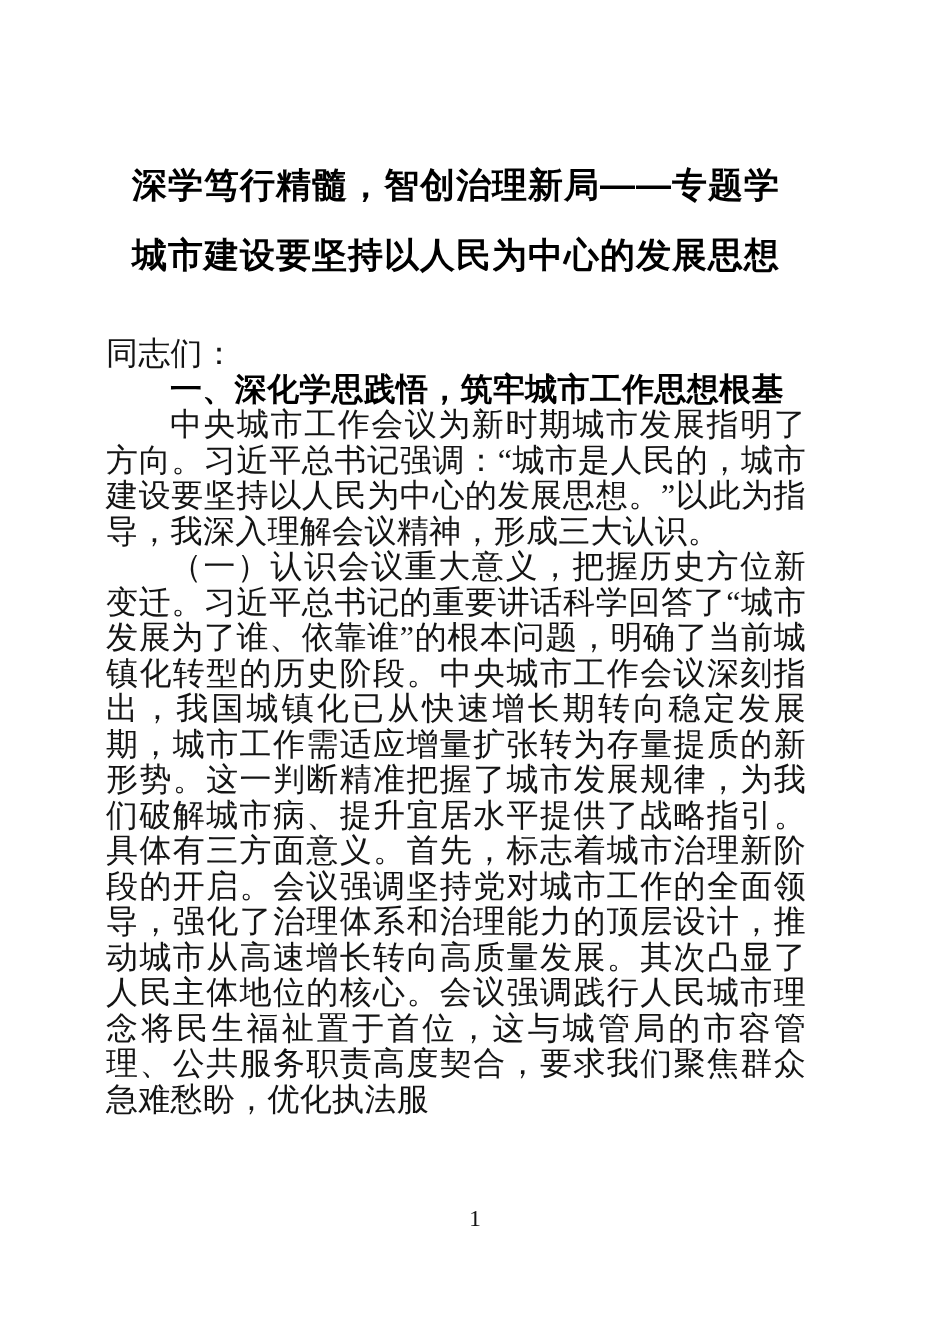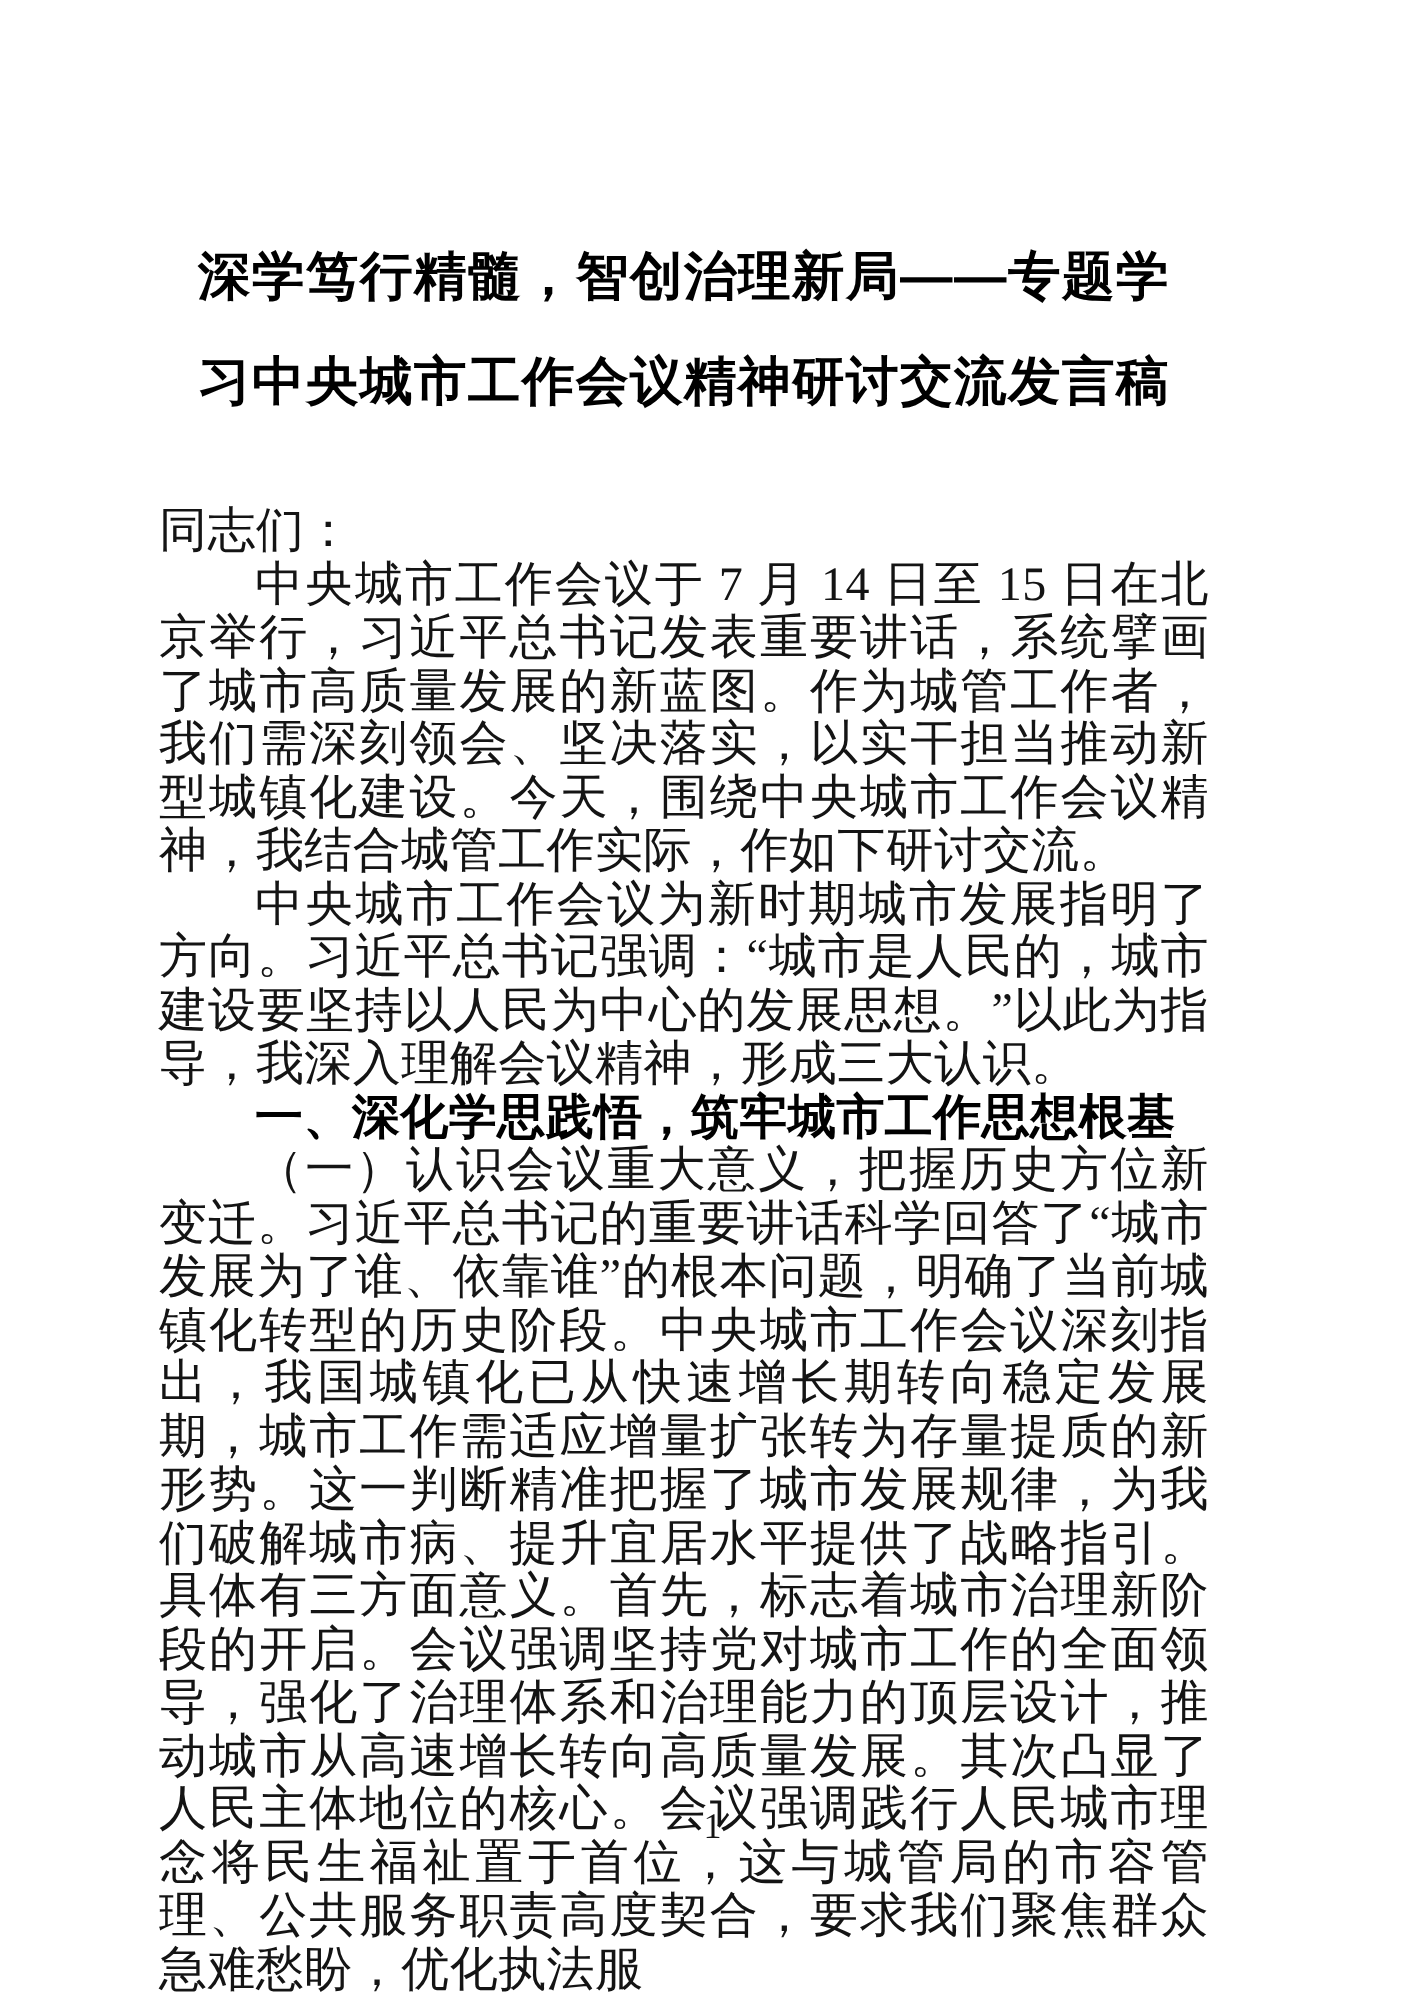--- a/index.html
+++ b/index.html
@@ -58,30 +58,29 @@
     color: #141414;
   }
 </style>
 </head>
 <body>
 
 <div class="page">
 
   <h1 class="doc-title">
     <span class="title-line">深学笃行精髓，智创治理新局——专题学</span>
-    <span class="title-line">习中央城市工作会议精神研讨交流发言稿</span>
+    <span class="title-line">城市建设要坚持以人民为中心的发展思想</span>
   </h1>
 
   <div class="body-text">
     <p>同志们：</p>
 
-    <p class="indent">中央城市工作会议于 7 月 14 日至 15 日在北京举行，习近平总书记发表重要讲话，系统擘画了城市高质量发展的新蓝图。作为城管工作者，我们需深刻领会、坚决落实，以实干担当推动新型城镇化建设。今天，围绕中央城市工作会议精神，我结合城管工作实际，作如下研讨交流。</p>
+
+    <p class="indent section-heading">一、深化学思践悟，筑牢城市工作思想根基</p>
 
     <p class="indent">中央城市工作会议为新时期城市发展指明了方向。习近平总书记强调：“城市是人民的，城市建设要坚持以人民为中心的发展思想。”以此为指导，我深入理解会议精神，形成三大认识。</p>
-
-    <p class="indent section-heading">一、深化学思践悟，筑牢城市工作思想根基</p>
 
     <p class="indent">（一）认识会议重大意义，把握历史方位新变迁。习近平总书记的重要讲话科学回答了“城市发展为了谁、依靠谁”的根本问题，明确了当前城镇化转型的历史阶段。中央城市工作会议深刻指出，我国城镇化已从快速增长期转向稳定发展期，城市工作需适应增量扩张转为存量提质的新形势。这一判断精准把握了城市发展规律，为我们破解城市病、提升宜居水平提供了战略指引。具体有三方面意义。首先，标志着城市治理新阶段的开启。会议强调坚持党对城市工作的全面领导，强化了治理体系和治理能力的顶层设计，推动城市从高速增长转向高质量发展。其次凸显了人民主体地位的核心。会议强调践行人民城市理念将民生福祉置于首位，这与城管局的市容管理、公共服务职责高度契合，要求我们聚焦群众急难愁盼，优化执法服</p>
   </div>
 
   <div class="page-number">1</div>
 
 </div>
 
 </body></html>

